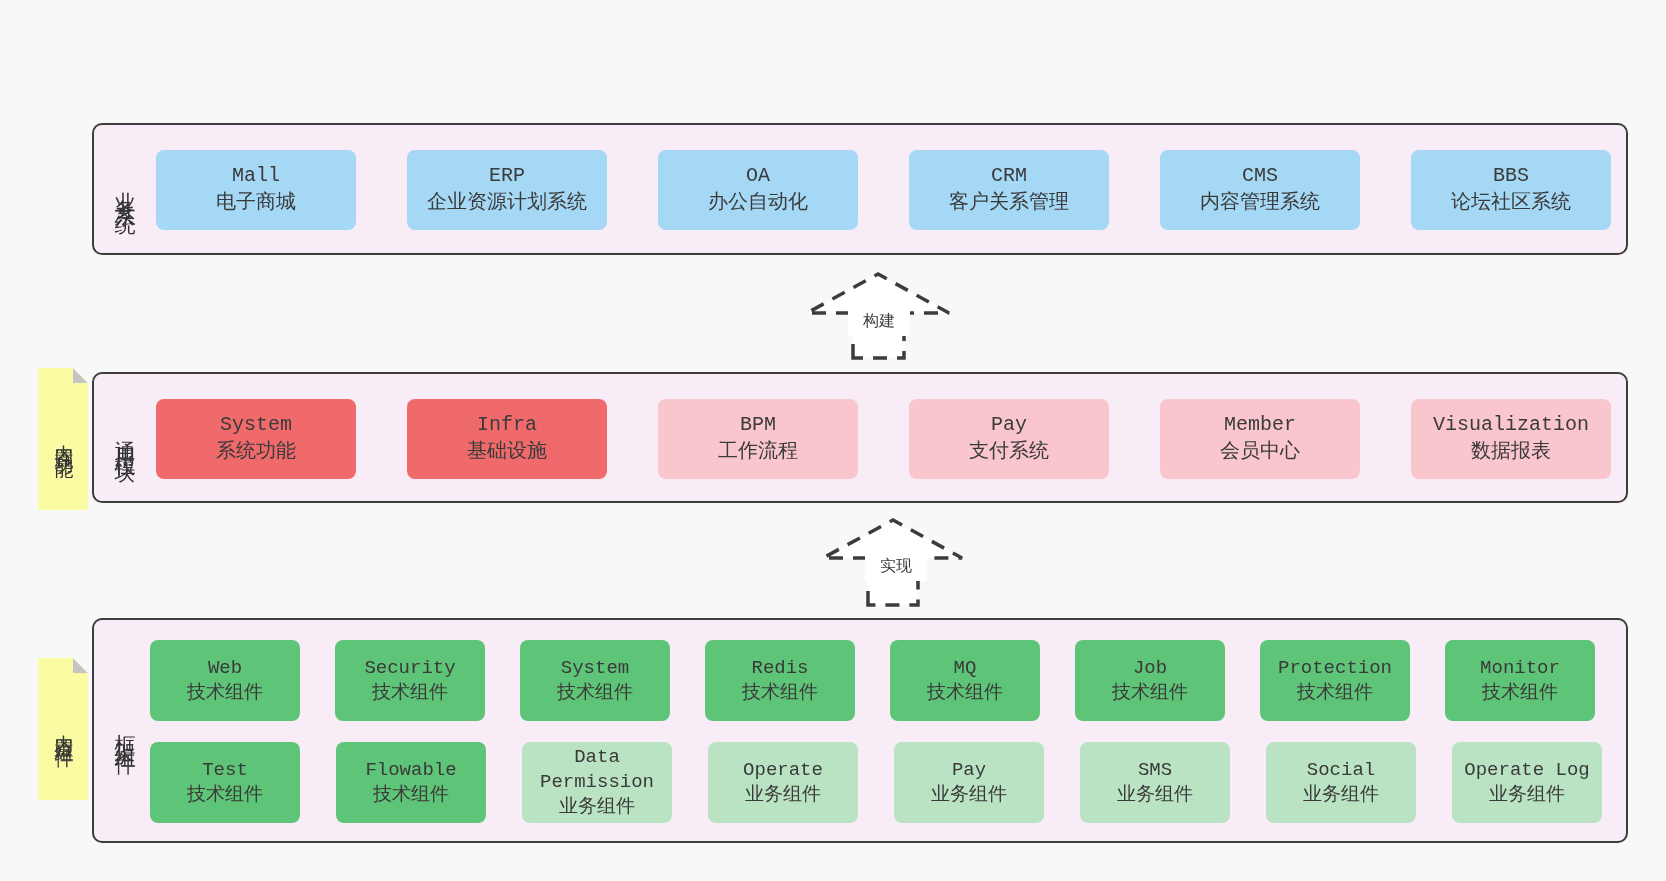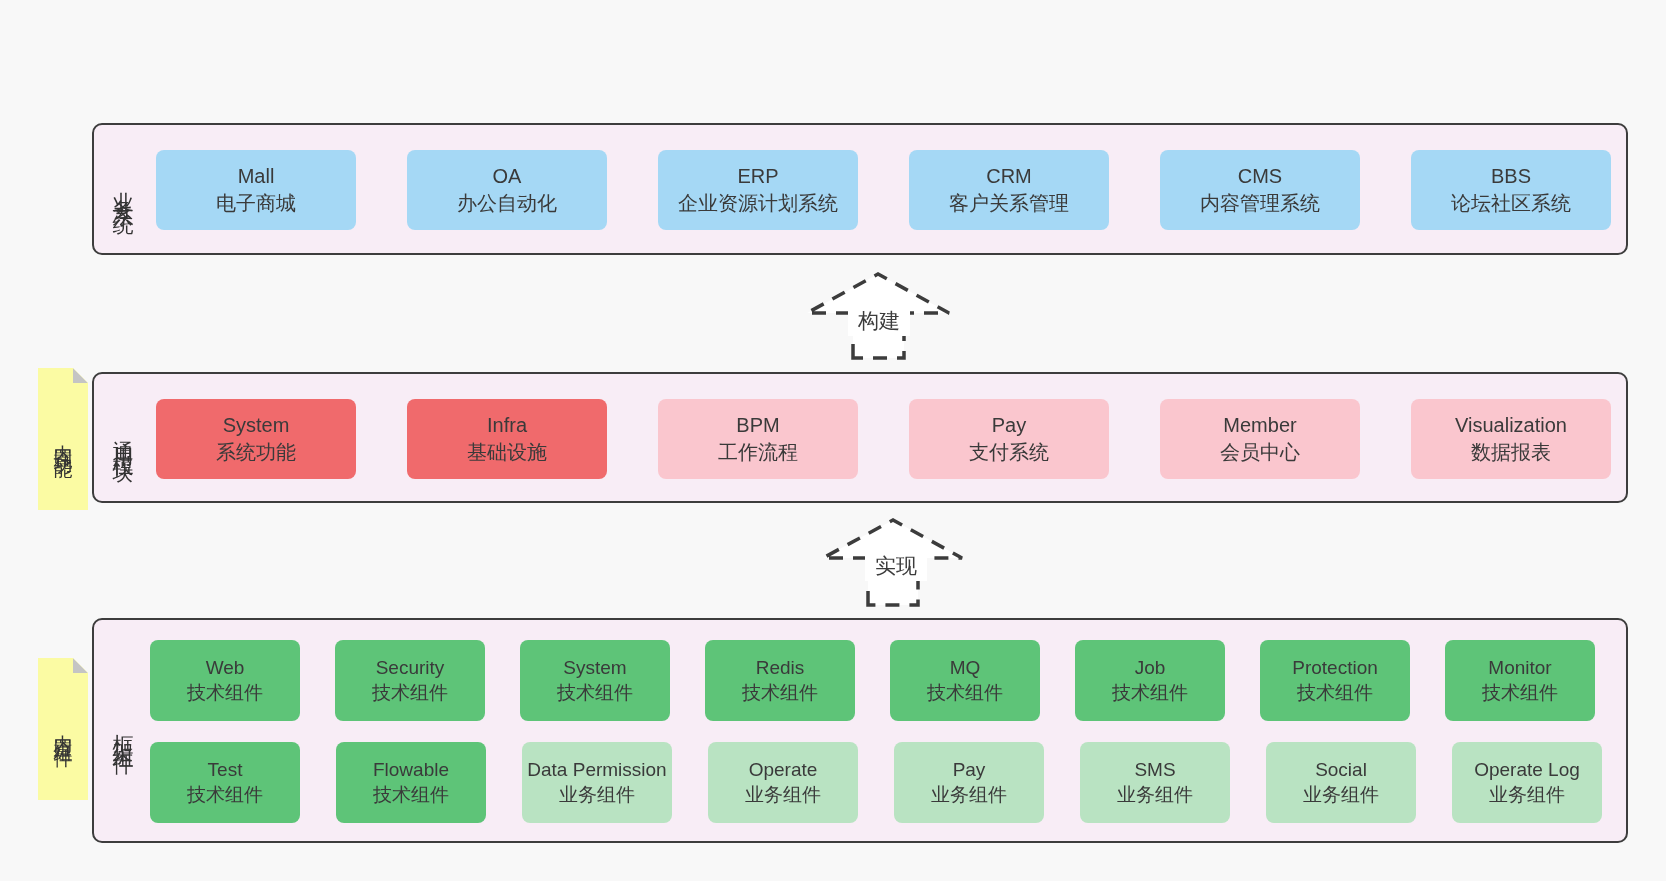--- a/index.html
+++ b/index.html
@@ -4,21 +4,21 @@
 <style>
   html,body{margin:0;padding:0;}
   body{
     width:1666px;height:881px;
     background:#f8f8f8;
     font-family:"Liberation Sans", sans-serif;
     color:#3a3a3a;
     position:relative;
     overflow:hidden;
   }
-  .stage{position:absolute;inset:0;}
+  .stage{position:absolute;inset:0;font-family:Liberation Mono, monospace;}
 
   
   .band{
     position:absolute;
     left:92px;width:1536px;
     background:#f8edf6;
     border:2px solid #3d3d3d;
     border-radius:10px;
     box-sizing:border-box;
     z-index:2;
@@ -80,43 +80,43 @@
     font-size:19px;
     color:#333;
   }
 
   
   .arrow-svg{position:absolute;z-index:3;overflow:visible;}
   .arrow-label{
     position:absolute;z-index:4;
     background:#ffffff;
     display:flex;align-items:center;justify-content:center;
-    font-size:21px;color:#3c3c3c;
+    font-size:16px;color:#3c3c3c;
     width:62px;height:30px;
   }
 </style>
 </head>
 <body>
 
 <div class="stage">
 
   <section class="band band-1" style="top:123px;height:132px;">
     <div class="band-label">业务系统</div>
     <div class="boxes" style="left:62px;top:25px;gap:51px;">
       <div class="box blue">
         <div>Mall</div>
         <div>电子商城</div>
       </div>
       <div class="box blue">
+        <div>ERP</div>
+        <div>企业资源计划系统</div>
+      </div>
+      <div class="box blue">
         <div>OA</div>
         <div>办公自动化</div>
-      </div>
-      <div class="box blue">
-        <div>ERP</div>
-        <div>企业资源计划系统</div>
       </div>
       <div class="box blue">
         <div>CRM</div>
         <div>客户关系管理</div>
       </div>
       <div class="box blue">
         <div>CMS</div>
         <div>内容管理系统</div>
       </div>
       <div class="box blue">

